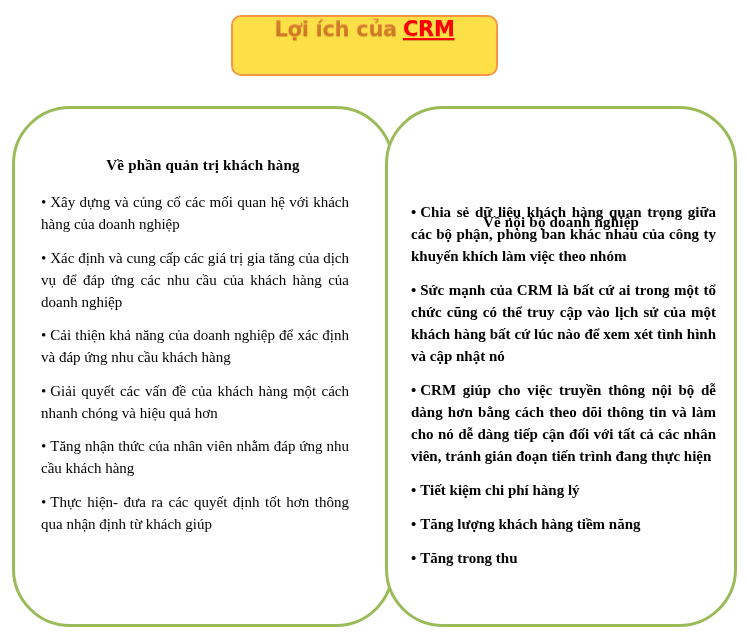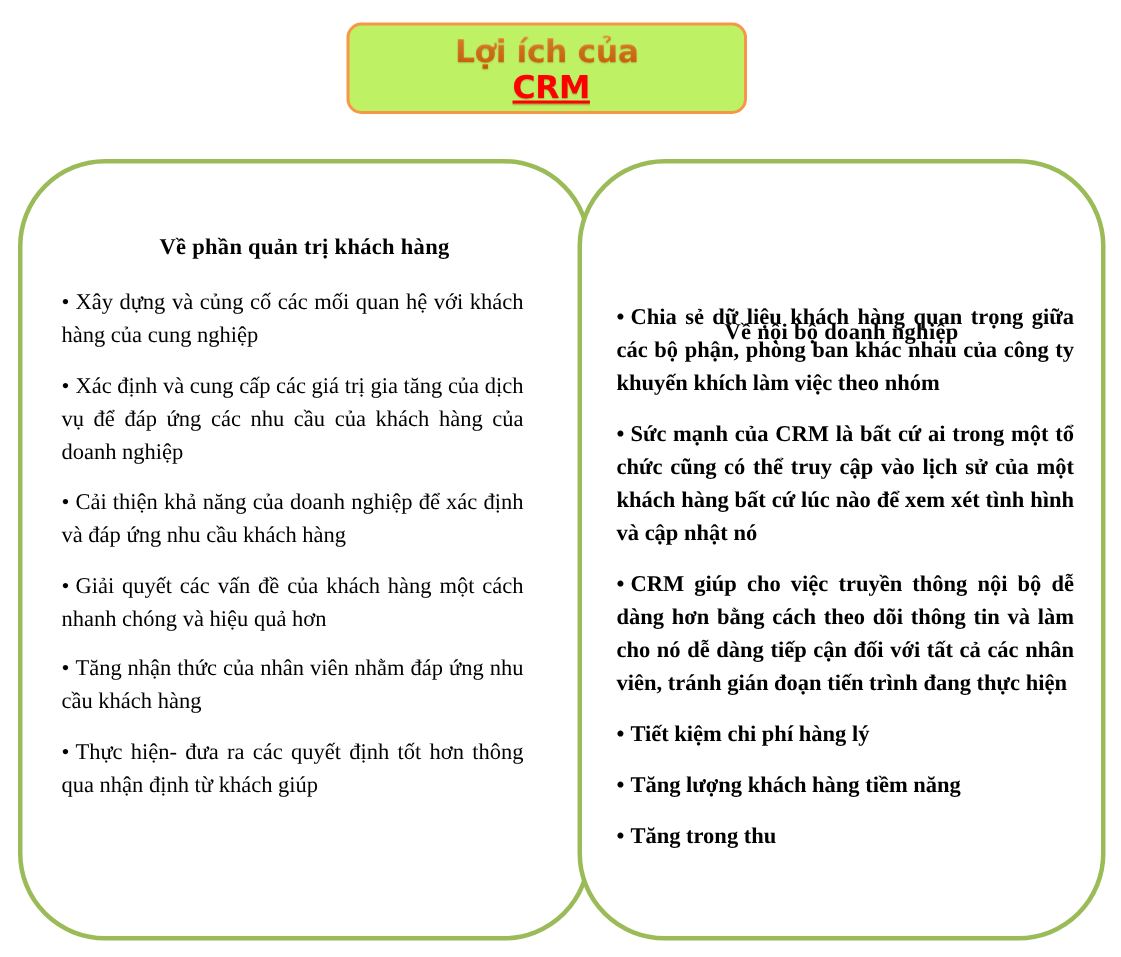--- a/index.html
+++ b/index.html
@@ -1,24 +1,23 @@
 <!DOCTYPE html>
 <html><head>
   <meta charset="utf-8">
   <style>
     html, body { margin: 0; padding: 0; background: #ffffff; }
     body { width: 747px; height: 638px; position: relative; overflow: hidden; }
 
     .title-box {
       position: absolute; left: 231px; top: 15px; width: 263px; height: 57px;
-      border: 2.5px solid #f79646; border-radius: 10px; background: #bef264;
-      display: flex; align-items: center; justify-content: center;
+      border: 2.5px solid #f79646; border-radius: 10px; background: #fde047;
+      display: flex; justify-content: center;
       font-family: "DejaVu Sans", sans-serif; font-size: 21px; font-weight: bold;
       letter-spacing: -0.3px;
-      flex-direction: column;
     }
     .title-main {
       color: #e36c0a;
       text-shadow: 0 1px 1px rgba(150,70,0,0.35);
       background: linear-gradient(#f3a64a, #d9660a);
       -webkit-background-clip: text; background-clip: text;
       -webkit-text-fill-color: transparent;
     }
     .title-accent { color: #ff0000; margin-left: 6px; text-shadow: 0 1px 1px rgba(120,0,0,0.3); text-decoration: underline; }
 
@@ -53,21 +52,21 @@
 <body>
 
 <div class="title-box">
   <span class="title-main">Lợi ích của</span>
   <span class="title-accent">CRM</span>
 </div>
 
 <div class="panel left">
   <div class="panel-heading">Về phần quản trị khách hàng</div>
   <ul class="bullet-list">
-    <li class="bullet-item"><span class="dot">•</span><span>Xây dựng và củng cố các mối quan hệ với khách hàng của cung nghiệp</span></li>
+    <li class="bullet-item"><span class="dot">•</span><span>Xây dựng và củng cố các mối quan hệ với khách hàng của doanh nghiệp</span></li>
     <li class="bullet-item"><span class="dot">•</span><span>Xác định và cung cấp các giá trị gia tăng của dịch vụ để đáp ứng các nhu cầu của khách hàng của doanh nghiệp</span></li>
     <li class="bullet-item"><span class="dot">•</span><span>Cải thiện khả năng của doanh nghiệp để xác định và đáp ứng nhu cầu khách hàng</span></li>
     <li class="bullet-item"><span class="dot">•</span><span>Giải quyết các vấn đề của khách hàng một cách nhanh chóng và hiệu quả hơn</span></li>
     <li class="bullet-item"><span class="dot">•</span><span>Tăng nhận thức của nhân viên nhằm đáp ứng nhu cầu khách hàng</span></li>
     <li class="bullet-item"><span class="dot">•</span><span>Thực hiện- đưa ra các quyết định tốt hơn thông qua nhận định từ khách giúp</span></li>
   </ul>
 </div>
 
 <div class="panel right">
   <div class="panel-heading">Về nội bộ doanh nghiệp</div>

